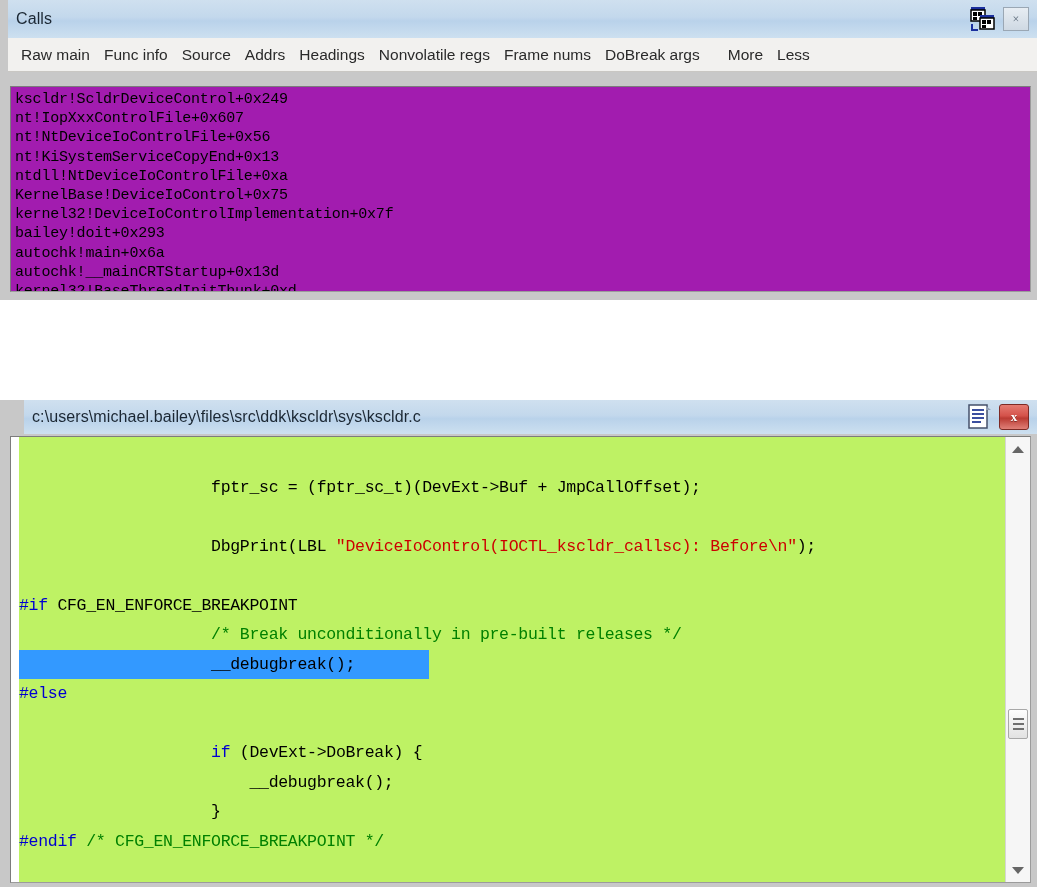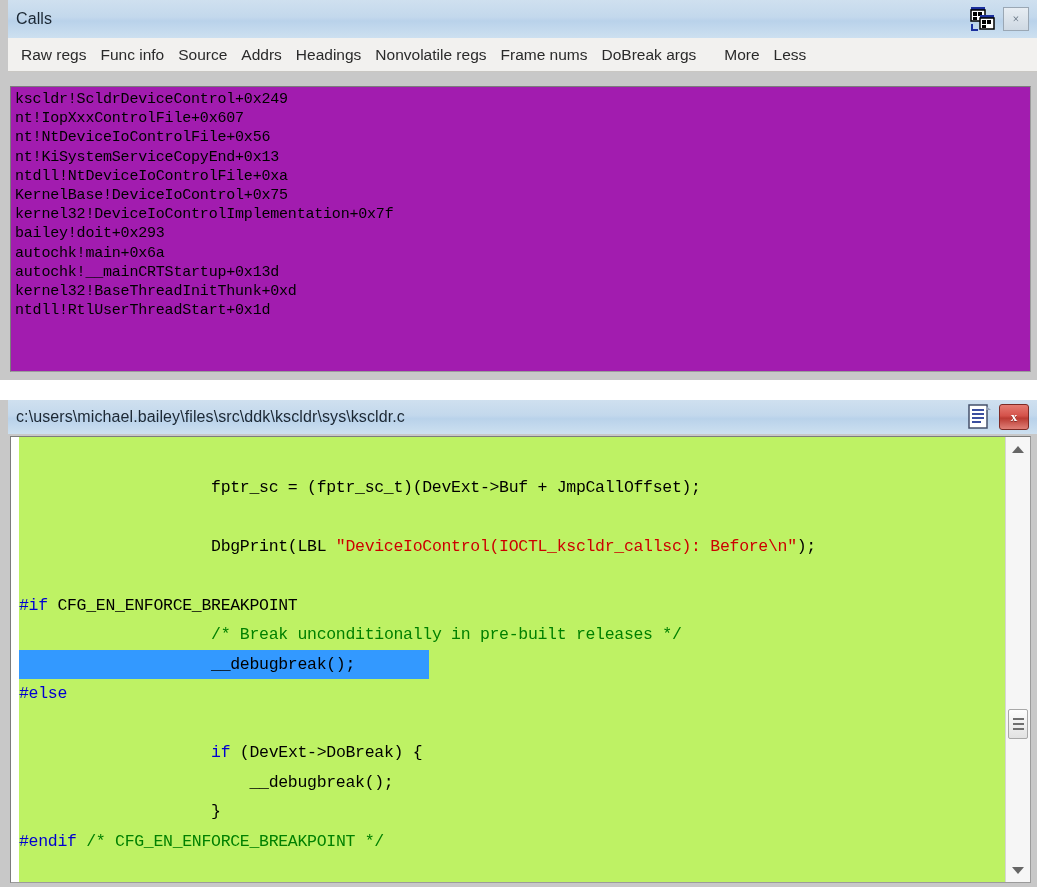--- a/index.html
+++ b/index.html
@@ -91,21 +91,21 @@
     font-family: "Liberation Serif", serif;
     font-weight: bold;
     text-shadow: 0 1px 0 rgba(0,0,0,.35);
   }
 
   
   #calls-window {
     left: 0px;
     top: 0px;
     width: 1037px;
-    height: 380px;
+    height: 300px;
   }
   #calls-toolbar {
     position: absolute;
     left: 8px;
     right: 0px;
     top: 38px;
     height: 34px;
     background: #f2f1ef;
     border-bottom: 1px solid #c9c7c3;
     display: flex;
@@ -145,21 +145,21 @@
     letter-spacing: -0.2px;
   }
 
   
   #source-window {
     left: 0px;
     top: 400px;
     width: 1037px;
     height: 487px;
   }
-  #source-window .titlebar { height: 34px; }
+  #source-window .titlebar { height: 34px; margin-left: 16px; }
   #source-body {
     position: absolute;
     left: 10px;
     right: 6px;
     top: 36px;
     bottom: 4px;
     background: #bef264;
     border: 1px solid #9b9b9b;
     border-top-color: #7c7c7c;
     border-left-color: #7c7c7c;
@@ -267,21 +267,21 @@
           <rect x="18" y="15" width="4" height="4" fill="#000000"></rect>
           <rect x="13" y="20" width="4" height="3" fill="#000000"></rect>
           <path d="M3 19 L3 25 L9 25" stroke="#1b2f9e" stroke-width="2" fill="none"></path>
         </svg>
       </span>
       <span class="icon-close-flat">×</span>
     </div>
   </div>
 
   <div id="calls-toolbar">
-    <span class="tb-item">Raw regs</span>
+    <span class="tb-item">Raw main</span>
     <span class="tb-item">Func info</span>
     <span class="tb-item">Source</span>
     <span class="tb-item">Addrs</span>
     <span class="tb-item">Headings</span>
     <span class="tb-item">Nonvolatile regs</span>
     <span class="tb-item">Frame nums</span>
     <span class="tb-item">DoBreak args</span>
     <span class="tb-item spaced">More</span>
     <span class="tb-item">Less</span>
   </div>

